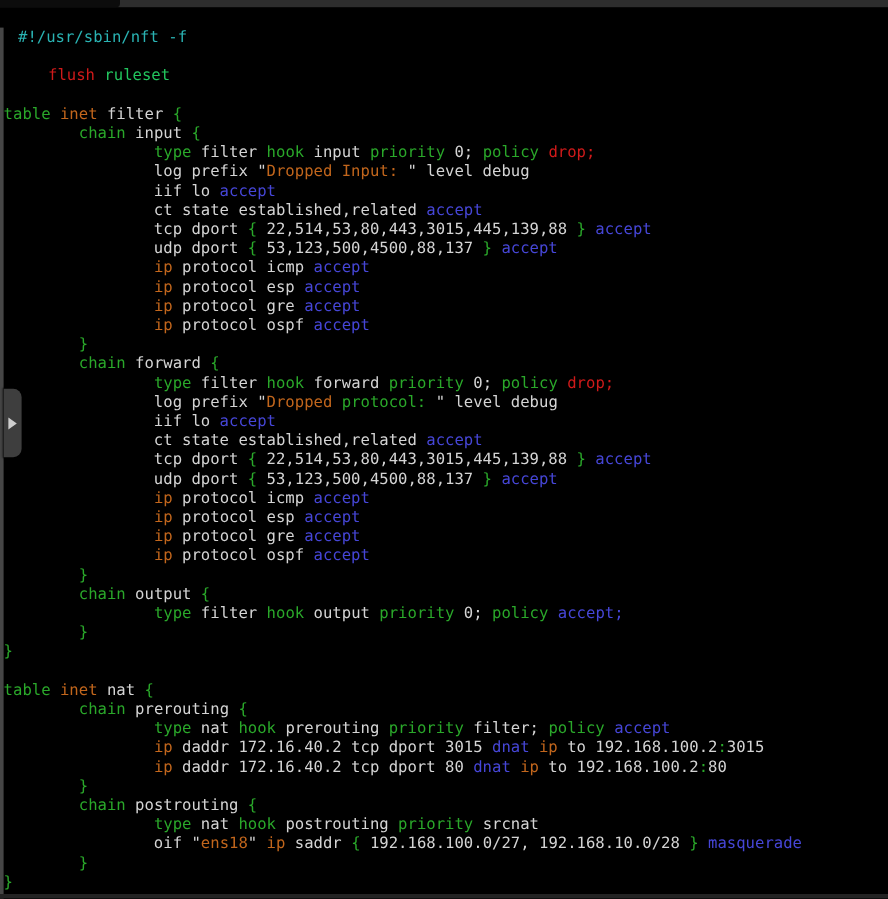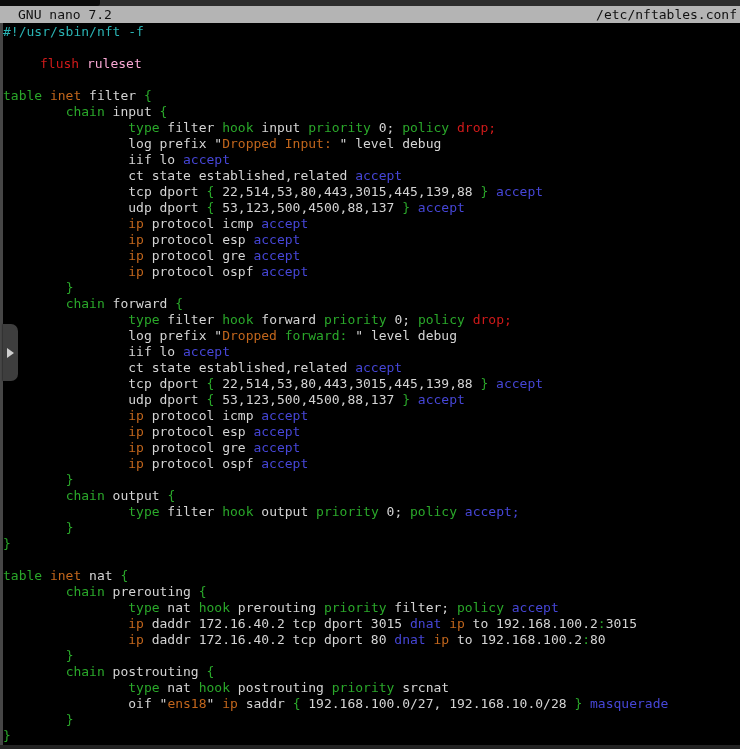--- a/index.html
+++ b/index.html
@@ -29,48 +29,44 @@
     border-left:7px solid #cfcfcf;
   }
 </style>
 </head>
 <body>
 
 <div class="screen">
   <div class="top-edge"></div>
   <div class="top-tab"></div>
 
-  <div class="titlebar">
-    <span>GNU nano 7.2</span>
-    <span>/etc/nftables.conf</span>
-  </div>
 
   <div class="left-edge"></div>
 
   <div class="code-area">
-      <div class="code-line"><span style="color: rgb(42, 179, 179);">#!/usr/sbin/nft -f</span></div>
+      <div class="code-line"><span style="color: rgb(42, 179, 179); padding-left: 12px;">#!/usr/sbin/nft -f</span></div>
       <div class="code-line"></div>
-      <div class="code-line"><span style="color: rgb(208, 26, 26); padding-left: 37px;">flush</span><span style="color: rgb(212, 212, 212);"> </span><span style="color: #f9a8d4; text-align: center;">ruleset</span></div>
+      <div class="code-line"><span style="color: rgb(208, 26, 26); padding-left: 37px;">flush</span><span style="color: rgb(212, 212, 212);"> </span><span style="color: #22c55e; text-align: center;">ruleset</span></div>
       <div class="code-line"></div>
       <div class="code-line"><span style="color: rgb(42, 168, 42);">table</span><span style="color: rgb(212, 212, 212);"> </span><span style="color: rgb(194, 102, 28);">inet</span><span style="color: rgb(212, 212, 212);"> filter </span><span style="color: rgb(42, 168, 42);">{</span></div>
       <div class="code-line"><span style="color: rgb(212, 212, 212);">        </span><span style="color: rgb(42, 168, 42);">chain</span><span style="color: rgb(212, 212, 212);"> input </span><span style="color: rgb(42, 168, 42);">{</span></div>
       <div class="code-line"><span style="color: rgb(212, 212, 212);">                </span><span style="color: rgb(42, 168, 42);">type</span><span style="color: rgb(212, 212, 212);"> filter </span><span style="color: rgb(42, 168, 42);">hook</span><span style="color: rgb(212, 212, 212);"> input </span><span style="color: rgb(42, 168, 42);">priority</span><span style="color: rgb(212, 212, 212);"> 0; </span><span style="color: rgb(42, 168, 42);">policy</span><span style="color: rgb(212, 212, 212);"> </span><span style="color: rgb(208, 26, 26);">drop;</span></div>
       <div class="code-line"><span style="color: rgb(212, 212, 212);">                log prefix "</span><span style="color: rgb(194, 102, 28);">Dropped Input: </span><span style="color: rgb(212, 212, 212);">" level debug</span></div>
       <div class="code-line"><span style="color: rgb(212, 212, 212);">                iif lo </span><span style="color: rgb(70, 70, 215);">accept</span></div>
       <div class="code-line"><span style="color: rgb(212, 212, 212);">                ct state established,related </span><span style="color: rgb(70, 70, 215);">accept</span></div>
       <div class="code-line"><span style="color: rgb(212, 212, 212);">                tcp dport </span><span style="color: rgb(42, 168, 42);">{</span><span style="color: rgb(212, 212, 212);"> 22,514,53,80,443,3015,445,139,88 </span><span style="color: rgb(42, 168, 42);">}</span><span style="color: rgb(212, 212, 212);"> </span><span style="color: rgb(70, 70, 215);">accept</span></div>
       <div class="code-line"><span style="color: rgb(212, 212, 212);">                udp dport </span><span style="color: rgb(42, 168, 42);">{</span><span style="color: rgb(212, 212, 212);"> 53,123,500,4500,88,137 </span><span style="color: rgb(42, 168, 42);">}</span><span style="color: rgb(212, 212, 212);"> </span><span style="color: rgb(70, 70, 215);">accept</span></div>
       <div class="code-line"><span style="color: rgb(212, 212, 212);">                </span><span style="color: rgb(194, 102, 28);">ip</span><span style="color: rgb(212, 212, 212);"> protocol icmp </span><span style="color: rgb(70, 70, 215);">accept</span></div>
       <div class="code-line"><span style="color: rgb(212, 212, 212);">                </span><span style="color: rgb(194, 102, 28);">ip</span><span style="color: rgb(212, 212, 212);"> protocol esp </span><span style="color: rgb(70, 70, 215);">accept</span></div>
       <div class="code-line"><span style="color: rgb(212, 212, 212);">                </span><span style="color: rgb(194, 102, 28);">ip</span><span style="color: rgb(212, 212, 212);"> protocol gre </span><span style="color: rgb(70, 70, 215);">accept</span></div>
       <div class="code-line"><span style="color: rgb(212, 212, 212);">                </span><span style="color: rgb(194, 102, 28);">ip</span><span style="color: rgb(212, 212, 212);"> protocol ospf </span><span style="color: rgb(70, 70, 215);">accept</span></div>
       <div class="code-line"><span style="color: rgb(212, 212, 212);">        </span><span style="color: rgb(42, 168, 42);">}</span></div>
       <div class="code-line"><span style="color: rgb(212, 212, 212);">        </span><span style="color: rgb(42, 168, 42);">chain</span><span style="color: rgb(212, 212, 212);"> forward </span><span style="color: rgb(42, 168, 42);">{</span></div>
       <div class="code-line"><span style="color: rgb(212, 212, 212);">                </span><span style="color: rgb(42, 168, 42);">type</span><span style="color: rgb(212, 212, 212);"> filter </span><span style="color: rgb(42, 168, 42);">hook</span><span style="color: rgb(212, 212, 212);"> forward </span><span style="color: rgb(42, 168, 42);">priority</span><span style="color: rgb(212, 212, 212);"> 0; </span><span style="color: rgb(42, 168, 42);">policy</span><span style="color: rgb(212, 212, 212);"> </span><span style="color: rgb(208, 26, 26);">drop;</span></div>
-      <div class="code-line"><span style="color: rgb(212, 212, 212);">                log prefix "</span><span style="color: rgb(194, 102, 28);">Dropped </span><span style="color: rgb(42, 168, 42);">forward:</span><span style="color: rgb(212, 212, 212);"> " level debug</span></div>
+      <div class="code-line"><span style="color: rgb(212, 212, 212);">                log prefix "</span><span style="color: rgb(194, 102, 28);">Dropped </span><span style="color: rgb(42, 168, 42);">protocol:</span><span style="color: rgb(212, 212, 212);"> " level debug</span></div>
       <div class="code-line"><span style="color: rgb(212, 212, 212);">                iif lo </span><span style="color: rgb(70, 70, 215);">accept</span></div>
       <div class="code-line"><span style="color: rgb(212, 212, 212);">                ct state established,related </span><span style="color: rgb(70, 70, 215);">accept</span></div>
       <div class="code-line"><span style="color: rgb(212, 212, 212);">                tcp dport </span><span style="color: rgb(42, 168, 42);">{</span><span style="color: rgb(212, 212, 212);"> 22,514,53,80,443,3015,445,139,88 </span><span style="color: rgb(42, 168, 42);">}</span><span style="color: rgb(212, 212, 212);"> </span><span style="color: rgb(70, 70, 215);">accept</span></div>
       <div class="code-line"><span style="color: rgb(212, 212, 212);">                udp dport </span><span style="color: rgb(42, 168, 42);">{</span><span style="color: rgb(212, 212, 212);"> 53,123,500,4500,88,137 </span><span style="color: rgb(42, 168, 42);">}</span><span style="color: rgb(212, 212, 212);"> </span><span style="color: rgb(70, 70, 215);">accept</span></div>
       <div class="code-line"><span style="color: rgb(212, 212, 212);">                </span><span style="color: rgb(194, 102, 28);">ip</span><span style="color: rgb(212, 212, 212);"> protocol icmp </span><span style="color: rgb(70, 70, 215);">accept</span></div>
       <div class="code-line"><span style="color: rgb(212, 212, 212);">                </span><span style="color: rgb(194, 102, 28);">ip</span><span style="color: rgb(212, 212, 212);"> protocol esp </span><span style="color: rgb(70, 70, 215);">accept</span></div>
       <div class="code-line"><span style="color: rgb(212, 212, 212);">                </span><span style="color: rgb(194, 102, 28);">ip</span><span style="color: rgb(212, 212, 212);"> protocol gre </span><span style="color: rgb(70, 70, 215);">accept</span></div>
       <div class="code-line"><span style="color: rgb(212, 212, 212);">                </span><span style="color: rgb(194, 102, 28);">ip</span><span style="color: rgb(212, 212, 212);"> protocol ospf </span><span style="color: rgb(70, 70, 215);">accept</span></div>
       <div class="code-line"><span style="color: rgb(212, 212, 212);">        </span><span style="color: rgb(42, 168, 42);">}</span></div>
       <div class="code-line"><span style="color: rgb(212, 212, 212);">        </span><span style="color: rgb(42, 168, 42);">chain</span><span style="color: rgb(212, 212, 212);"> output </span><span style="color: rgb(42, 168, 42);">{</span></div>

